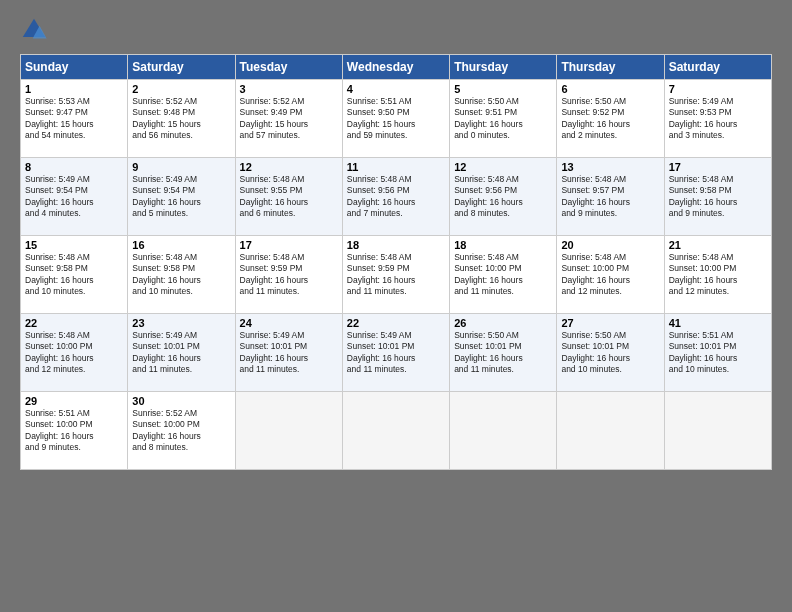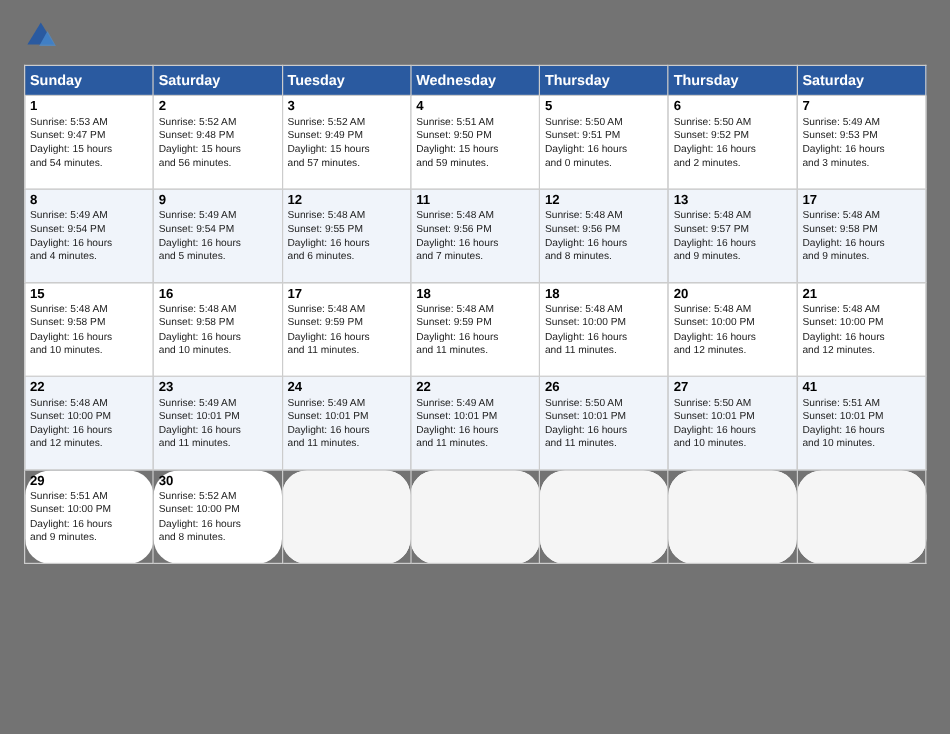--- a/index.html
+++ b/index.html
@@ -83,21 +83,20 @@
     .day-info {
       font-size: 8.5px;
       line-height: 1.35;
       color: #222;
     }
     .empty-cell {
       background: #f5f5f5;
     }
     .last-row td {
       height: 68px;
-      border-radius: 21px;
     }
   </style>
 </head>
 <body>
 
 <div class="page">
   <div class="header">
     <div class="logo">
       <svg class="logo-icon" viewBox="0 0 40 40">
         <polygon points="20,4 36,30 4,30" fill="#2a5aa0"></polygon>

